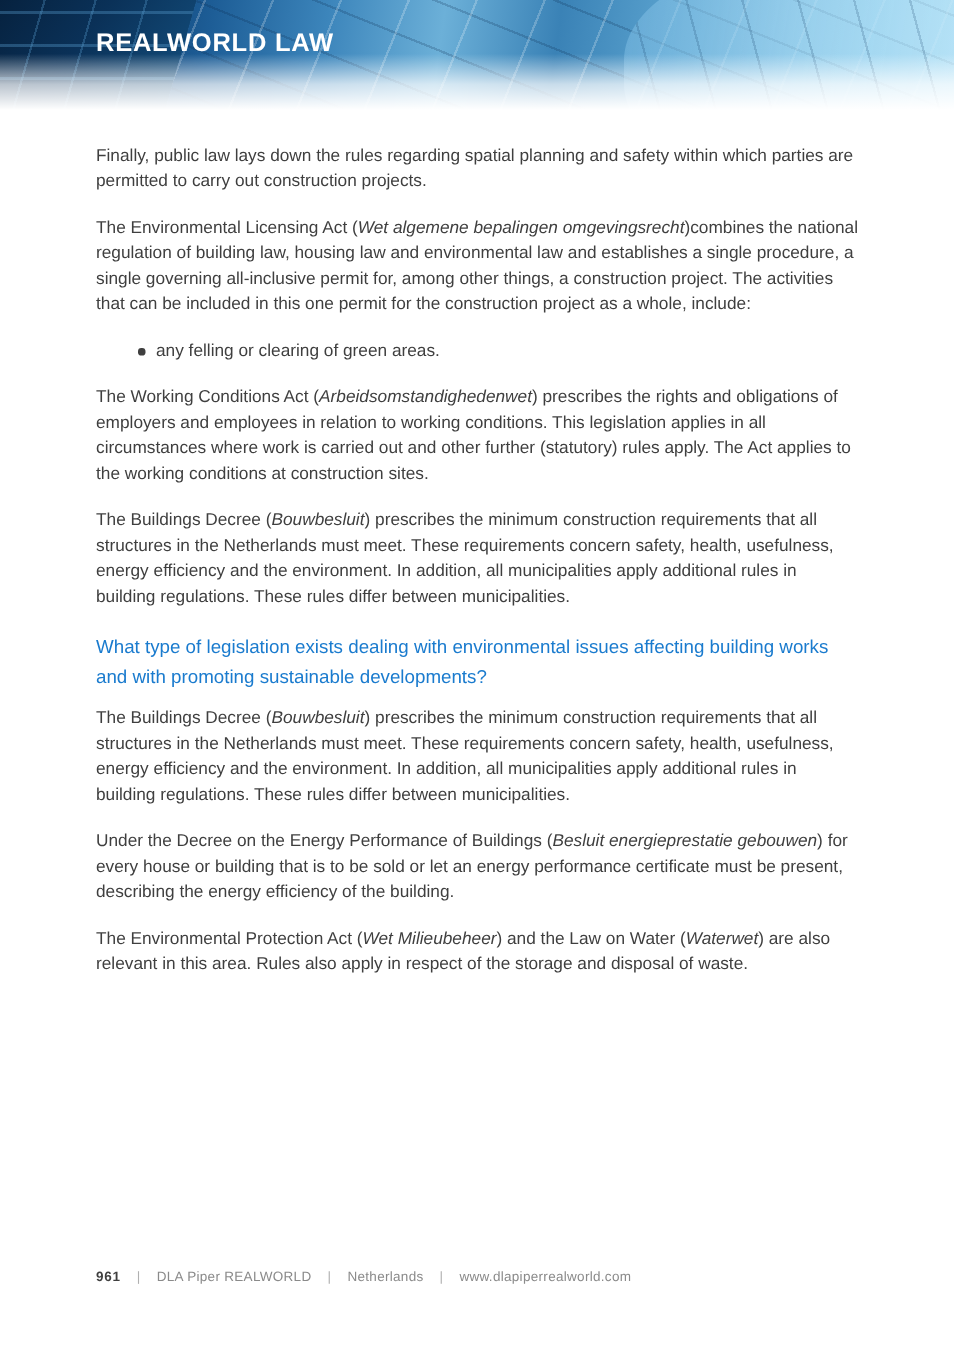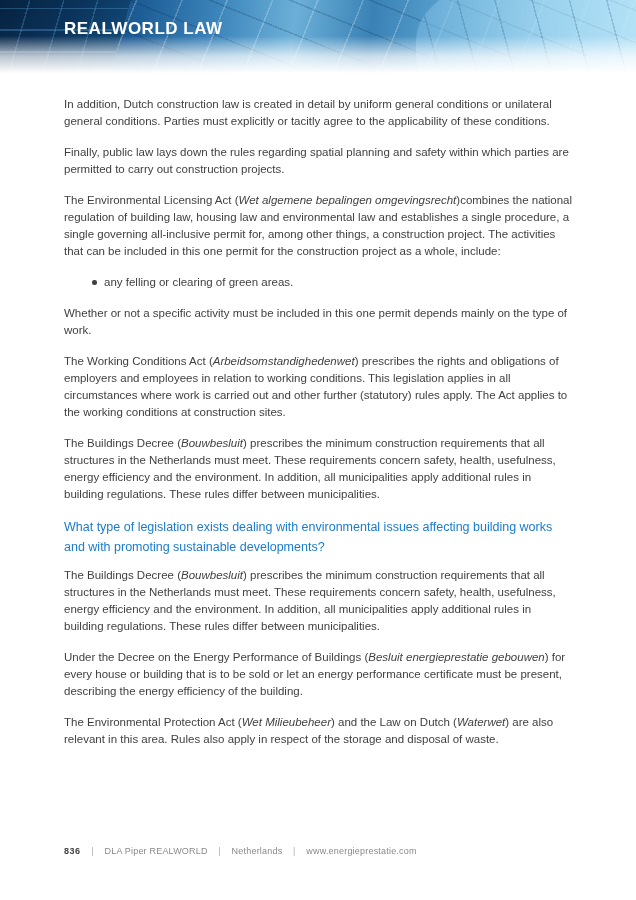--- a/index.html
+++ b/index.html
@@ -59,38 +59,36 @@
 
 <div class="page">
 
   <header class="banner">
     <div class="banner-art"></div>
     <div class="banner-fade"></div>
     <h1 class="banner-title">REALWORLD LAW</h1>
   </header>
 
   <main class="main" id="doc-body">
-      <p class="body-para"><span>In addition, Dutch construction law is created in detail by uniform general conditions or unilateral general conditions. Parties must explicitly or tacitly agree to the applicability of these conditions.</span></p>
       <p class="body-para"><span>Finally, public law lays down the rules regarding spatial planning and safety within which parties are permitted to carry out construction projects.</span></p>
       <p class="body-para"><span>The Environmental Licensing Act (</span><span class="it">Wet algemene bepalingen omgevingsrecht</span><span>)combines the national regulation of building law, housing law and environmental law and establishes a single procedure, a single governing all-inclusive permit for, among other things, a construction project. The activities that can be included in this one permit for the construction project as a whole, include:</span></p>
       <ul class="bullets">
         <li><span>any felling or clearing of green areas.</span></li>
       </ul>
-      <p class="body-para"><span>Whether or not a specific activity must be included in this one permit depends mainly on the type of work.</span></p>
       <p class="body-para"><span>The Working Conditions Act (</span><span class="it">Arbeidsomstandighedenwet</span><span>) prescribes the rights and obligations of employers and employees in relation to working conditions. This legislation applies in all circumstances where work is carried out and other further (statutory) rules apply. The Act applies to the working conditions at construction sites.</span></p>
       <p class="body-para"><span>The Buildings Decree (</span><span class="it">Bouwbesluit</span><span>) prescribes the minimum construction requirements that all structures in the Netherlands must meet. These requirements concern safety, health, usefulness, energy efficiency and the environment. In addition, all municipalities apply additional rules in building regulations. These rules differ between municipalities.</span></p>
       <h2 class="q-heading"><span>What type of legislation exists dealing with environmental issues affecting building works and with promoting sustainable developments?</span></h2>
       <p class="body-para"><span>The Buildings Decree (</span><span class="it">Bouwbesluit</span><span>) prescribes the minimum construction requirements that all structures in the Netherlands must meet. These requirements concern safety, health, usefulness, energy efficiency and the environment. In addition, all municipalities apply additional rules in building regulations. These rules differ between municipalities.</span></p>
       <p class="body-para"><span>Under the Decree on the Energy Performance of Buildings (</span><span class="it">Besluit energieprestatie gebouwen</span><span>) for every house or building that is to be sold or let an energy performance certificate must be present, describing the energy efficiency of the building.</span></p>
-      <p class="body-para"><span>The Environmental Protection Act (</span><span class="it">Wet Milieubeheer</span><span>) and the Law on Dutch (</span><span class="it">Waterwet</span><span>) are also relevant in this area. Rules also apply in respect of the storage and disposal of waste.</span></p>
+      <p class="body-para"><span>The Environmental Protection Act (</span><span class="it">Wet Milieubeheer</span><span>) and the Law on Water (</span><span class="it">Waterwet</span><span>) are also relevant in this area. Rules also apply in respect of the storage and disposal of waste.</span></p>
     </main>
 
   <footer class="footer">
-    <span class="page-num">836</span>
+    <span class="page-num">961</span>
     <span class="sep">|</span>
     <span>DLA Piper REALWORLD</span>
     <span class="sep">|</span>
     <span>Netherlands</span>
     <span class="sep">|</span>
-    <span>www.energieprestatie.com</span>
+    <span>www.dlapiperrealworld.com</span>
   </footer>
 
 </div>
 
 </body></html>

